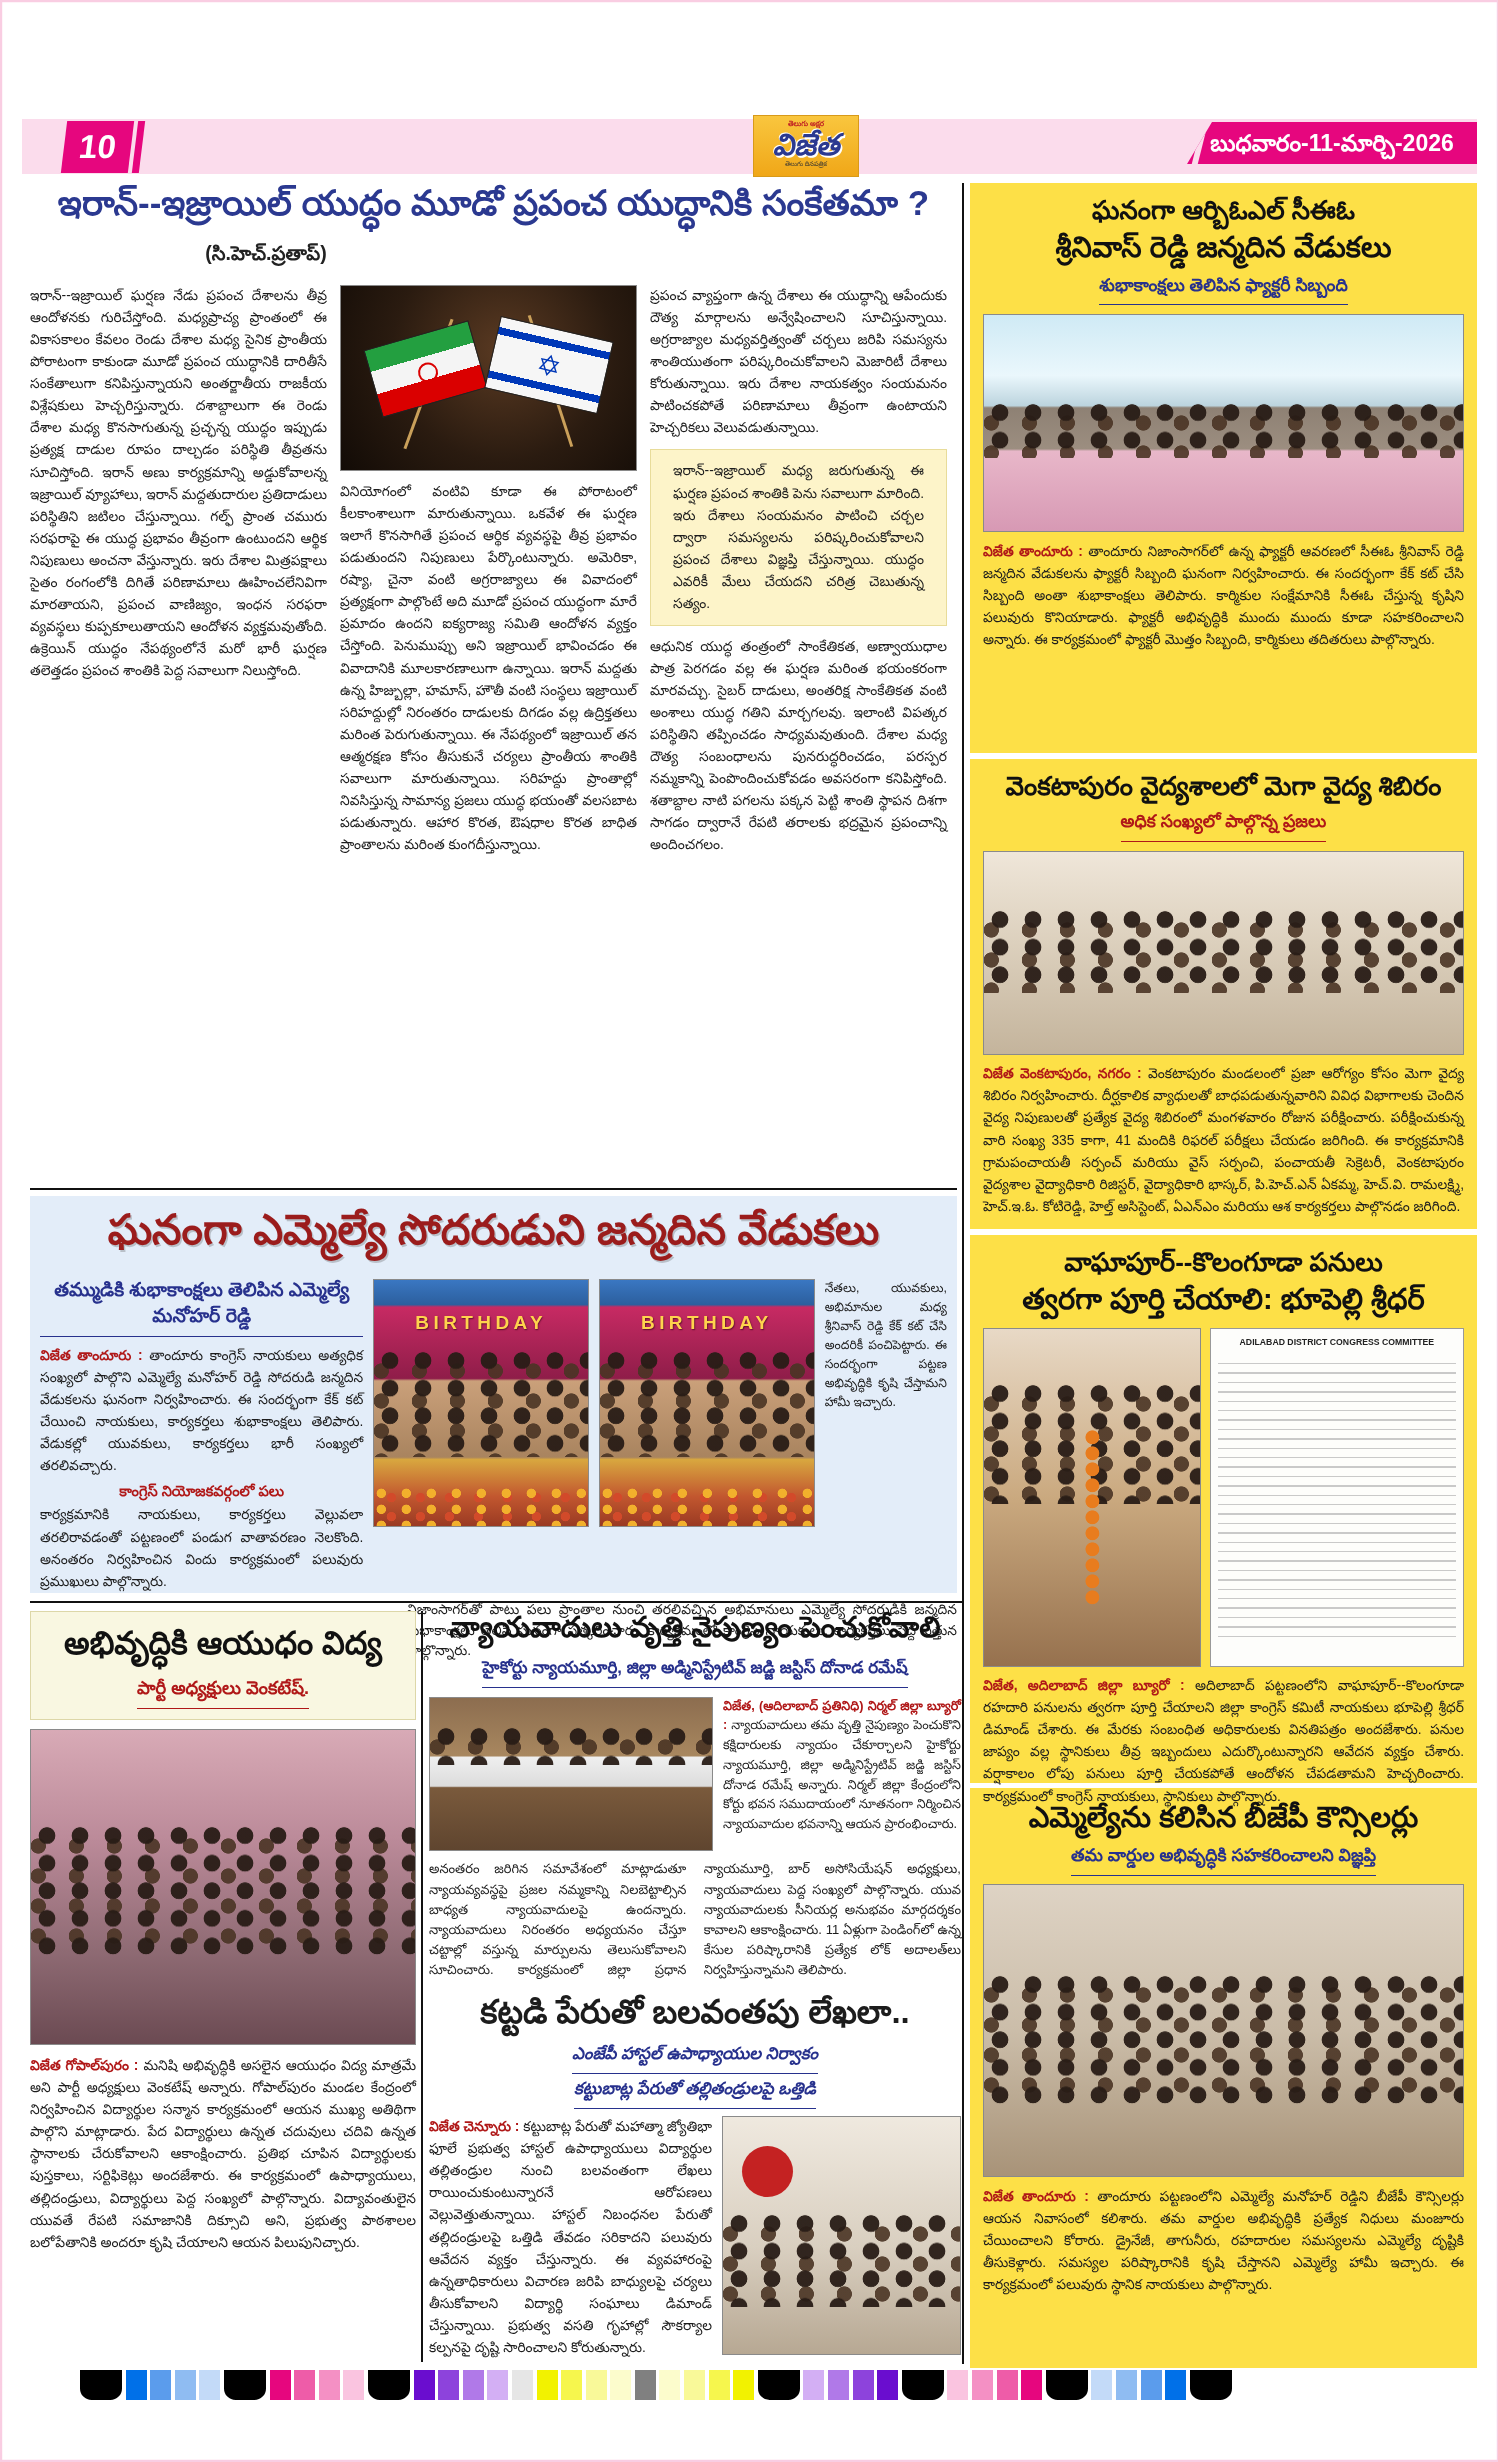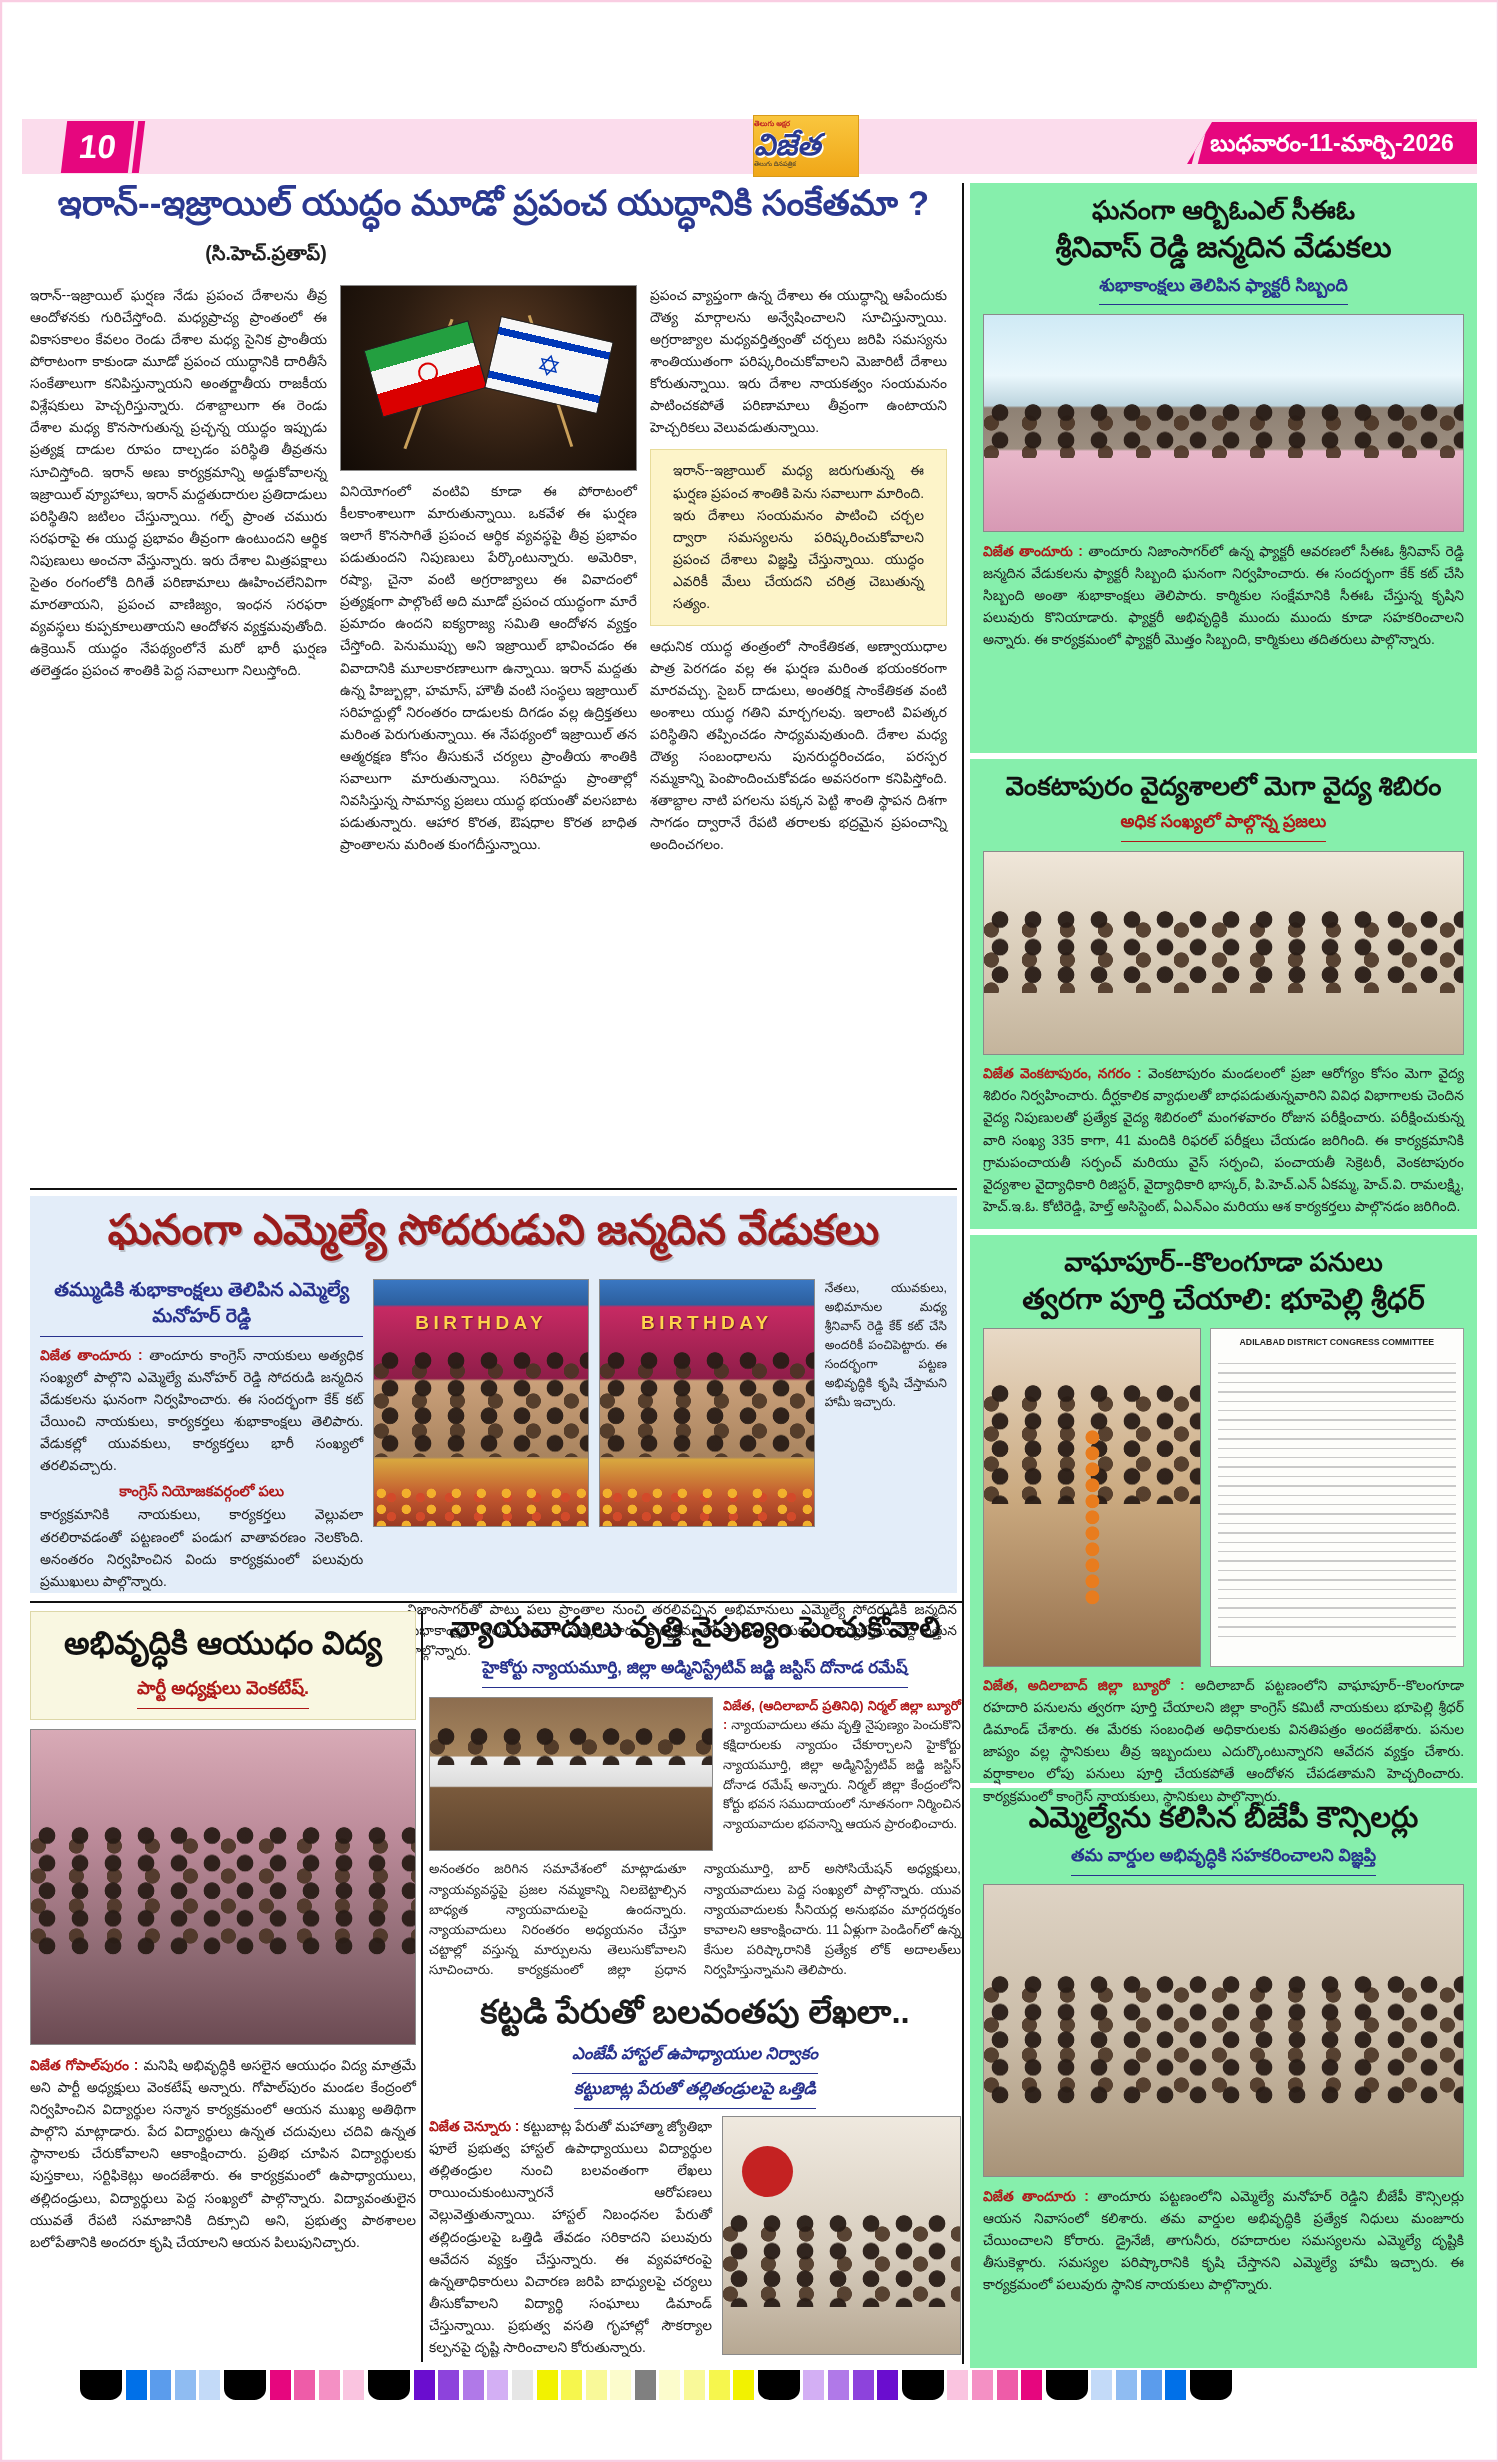--- a/index.html
+++ b/index.html
@@ -12,21 +12,21 @@
   .body-text { font-size:13.8px; line-height:1.6; text-align:justify; color:#1d1d1d; }
   .dateline { color:#b01818; font-weight:bold; }
 
   
   .hdr { position:absolute; left:22px; top:119px; width:1455px; height:55px; background:#fbdcec; }
   .pagenum-wrap { position:absolute; left:42px; top:1.5px; height:52px; }
   .pagenum { display:inline-block; height:52px; width:67px; background:#e6067e; transform:skewX(-7deg);
              color:#fff; font-size:33px; font-weight:bold; text-align:center; line-height:52px; }
   .pagenum-stripe { position:absolute; left:71px; top:0; height:52px; width:6.5px; background:#e6067e; transform:skewX(-7deg); }
   .logo { position:absolute; left:731px; top:-4.4px; width:106px; height:62px;
-          background:linear-gradient(180deg,#f9c63e,#f0a718); text-align:left; overflow:hidden; border:0.7px solid #d89a1a; }
+          background:linear-gradient(180deg,#f9c63e,#f0a718); text-align:center; overflow:hidden; border:0.7px solid #d89a1a; }
   .logo-top { font-size:7.3px; color:#c22525; font-weight:bold; margin-top:2.9px; }
   .logo-main { font-size:30px; font-weight:bold; font-style:italic; color:#2b3990; line-height:1.0;
                text-shadow:1.5px 1.5px 0 #ffffff,-0.7px -0.7px 0 #ffffff; }
   .logo-sub { font-size:6.5px; color:#333; }
   .datebox { position:absolute; right:0px; top:2.9px; width:290px; height:42px; background:#e6067e;
              clip-path:polygon(25px 0,100% 0,100% 100%,0 100%);
              color:#fff; font-size:23px; font-weight:bold; text-align:center; line-height:42px; }
   .datebox::before { content:""; position:absolute; left:10px; top:0; width:5.8px; height:100%; background:#fbdcec; transform:skewX(-14deg); }
 
   
@@ -111,21 +111,21 @@
   .hostel-row { display:flex; gap:10px; margin-top:7.3px; }
   .hostel-text { flex:1; }
   .ph-hostel { width:239px; height:239px; flex:none;
     background:linear-gradient(180deg,#efe9df 0%,#d9cfc0 55%,#b7a893 100%); }
   .ph-hostel::before { content:""; position:absolute; left:19px; top:29px; width:51px; height:51px;
     border-radius:50%; background:#c42222; }
   .ph-hostel .crowd { top:40%; height:40%; }
 
   
   .rcol { position:absolute; left:970px; top:183px; width:507px; }
-  .r-art { background:#86efac; padding:10px 13px; margin-bottom:5.8px; }
+  .r-art { background:#fde047; padding:10px 13px; margin-bottom:5.8px; }
   .r-head { font-size:29px; font-weight:800; color:#111; text-align:center; line-height:1.35; }
   .r-head-sm { font-size:26px; }
   .r-sub { text-align:center; margin-top:7.3px; }
   .r-sub .inner { font-size:17.4px; font-weight:bold; }
   .r-photo { width:100%; margin-top:8.7px; }
   .ph-tent { height:218px;
     background:linear-gradient(180deg,#cfeaf5 0%,#eaf7fc 28%,#bcd4de 42%,#8e8174 43%,#9c8e80 62%,#e8b7c9 63%,#d799b4 100%); }
   .ph-tent .crowd { top:40%; height:26%; }
   .ph-med { height:204px;
     background:linear-gradient(180deg,#efe6d9 0%,#dcd0bd 45%,#c4b49c 100%); }

